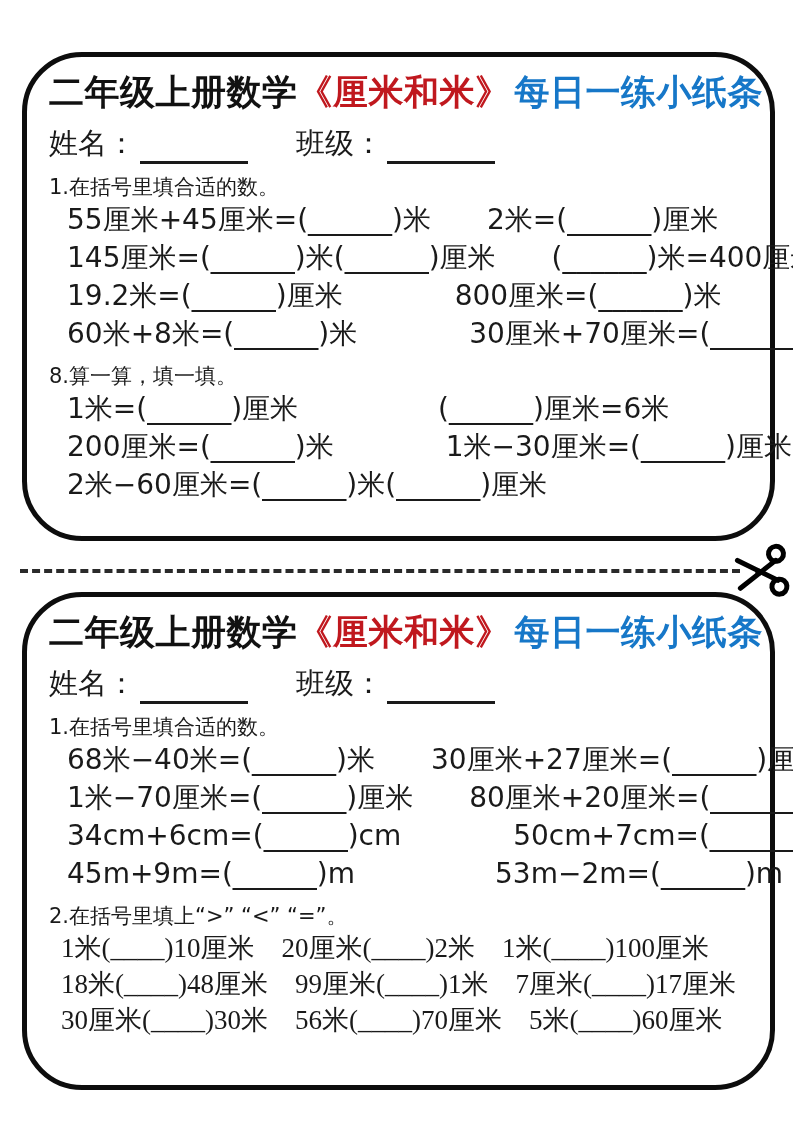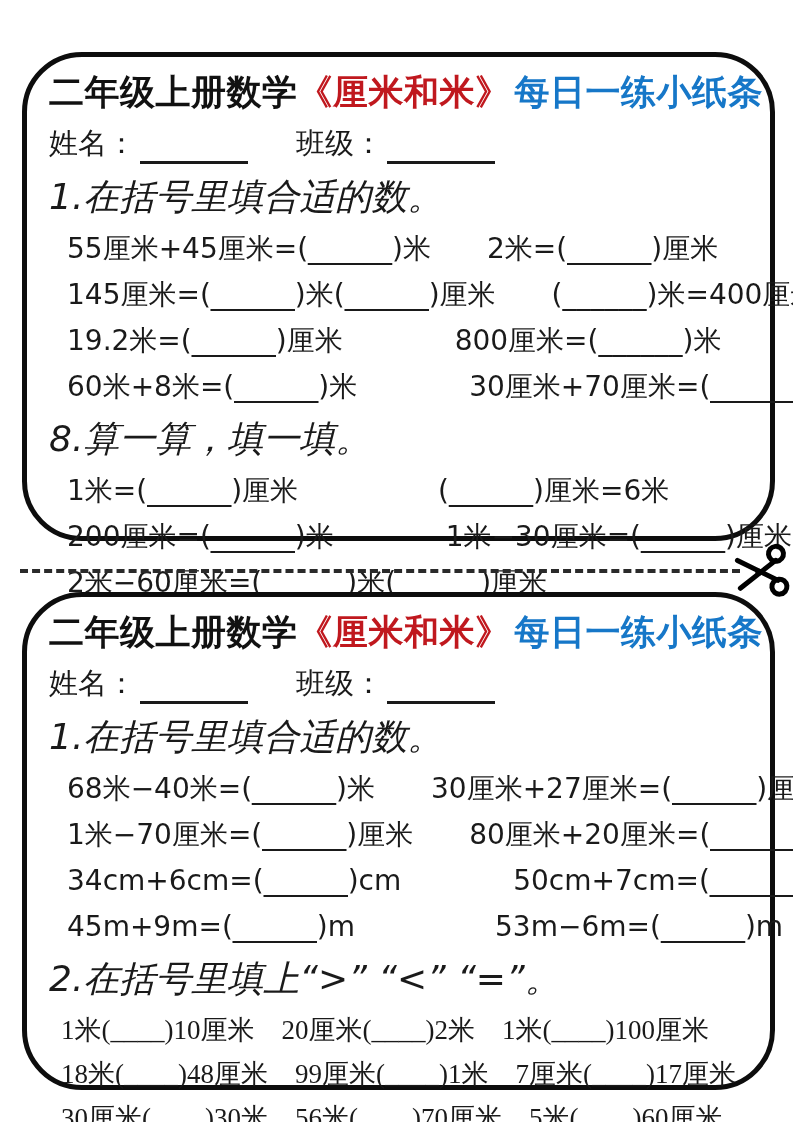--- a/index.html
+++ b/index.html
@@ -24,22 +24,22 @@
   .t-series{color:#1677c8;margin-left:4px;}
   .namerow{
     display:flex;justify-content:flex-start;align-items:flex-end;
     font-size:29px;margin-top:12px;height:36px;
   }
   .uline{
     display:inline-block;width:108px;height:28px;
     border-bottom:3px solid #1a1a1a;margin:0 4px;
   }
   .namegap{display:inline-block;width:44px;}
-  .qh{font-size:36px;margin-top:9px;white-space:nowrap;font-style:italic;}
-  .ql{font-size:28px;margin-top:8px;padding-left:18px;white-space:nowrap;}
+  .qh{font-size:21px;margin-top:9px;white-space:nowrap;}
+  .ql{font-size:28px;margin-top:0;padding-left:18px;white-space:nowrap;}
   .ql.cmp{font-size:27px;padding-left:12px;font-family:Liberation Serif, serif;}
   .cutline{position:absolute;top:565px;left:20px;width:773px;height:44px;}
   .dashes{
     position:absolute;top:4px;left:0;width:720px;height:0;
     border-top:4px dashed #2a2a2a;
   }
   .scissors{
     position:absolute;left:712px;top:-20px;display:inline-block;
     transform:rotate(-6deg);
   }
@@ -92,18 +92,18 @@
     <span>姓名：</span>
     <span class="uline"></span>
     <span class="namegap"></span>
     <span>班级：</span>
     <span class="uline"></span>
   </div>
   <div class="qh">1.在括号里填合适的数。</div>
   <div class="ql">68米−40米=(______)米　　30厘米+27厘米=(______)厘米</div>
   <div class="ql">1米−70厘米=(______)厘米　　80厘米+20厘米=(______)米</div>
   <div class="ql">34cm+6cm=(______)cm　　　　50cm+7cm=(______)cm</div>
-  <div class="ql">45m+9m=(______)m　　　　　53m−6m=(______)m</div>
+  <div class="ql">45m+9m=(______)m　　　　　53m−2m=(______)m</div>
   <div class="qh">2.在括号里填上“&gt;” “&lt;” “=”。</div>
   <div class="ql cmp">1米(____)10厘米　20厘米(____)2米　1米(____)100厘米</div>
   <div class="ql cmp">18米(____)48厘米　99厘米(____)1米　7厘米(____)17厘米</div>
   <div class="ql cmp">30厘米(____)30米　56米(____)70厘米　5米(____)60厘米</div>
 </div>
 
 </body></html>

